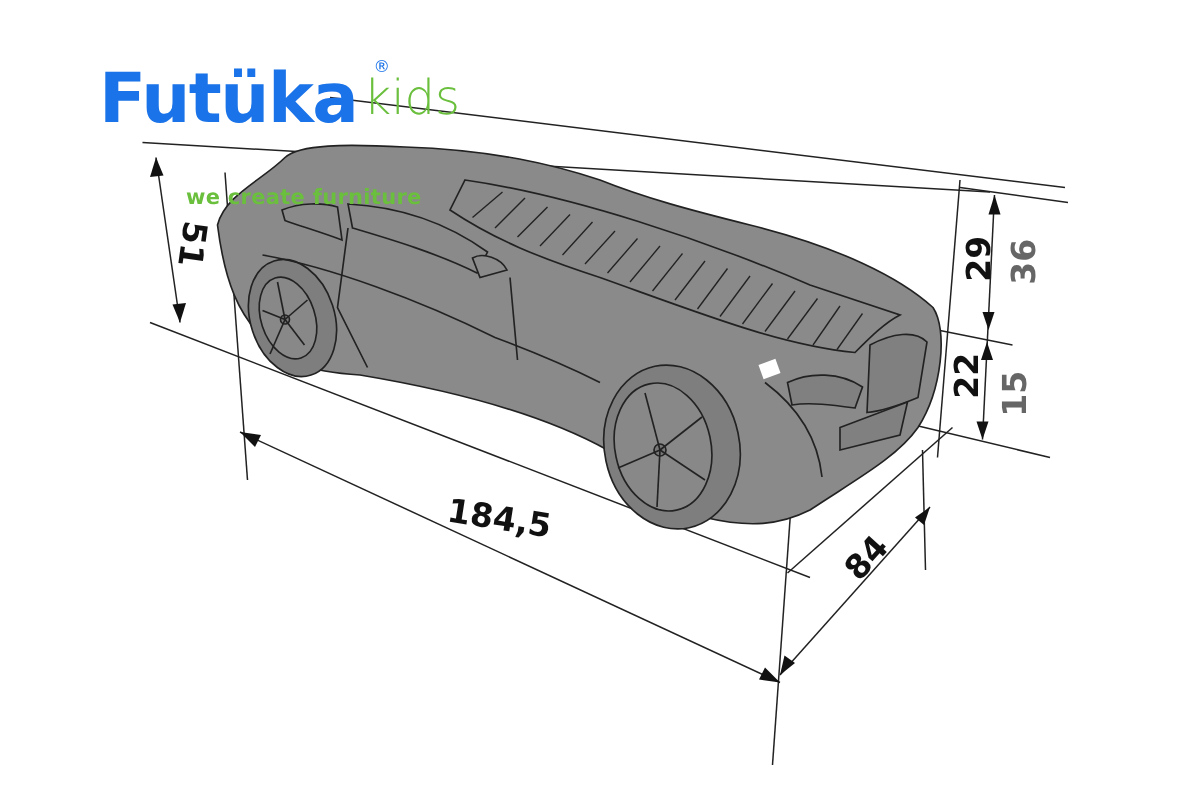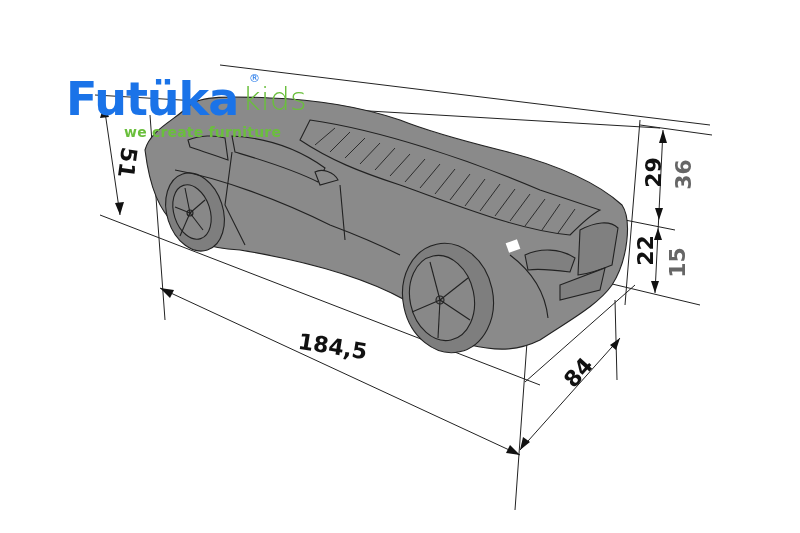--- a/index.html
+++ b/index.html
@@ -1,18 +1,18 @@
 <!DOCTYPE html>
 <html><head>
   <meta charset="utf-8">
   <style>
     html, body { margin: 0; padding: 0; background: #ffffff; }
     body { width: 800px; height: 533px; position: relative; overflow: hidden; font-family: "Liberation Sans", sans-serif; }
     #diagram { position: absolute; left: 0; top: 0; width: 800px; height: 533px; }
-    .logo { position: absolute; left: 66px; top: 74px; height: 50px; white-space: nowrap; z-index: 5; }
+    .logo { position: absolute; left: 66px; top: 40px; height: 50px; white-space: nowrap; z-index: 5; }
     .brand-main { font-family: "DejaVu Sans", sans-serif; font-weight: bold; font-size: 46px; color: #1a73e8; letter-spacing: -1px; line-height: 50px; vertical-align: top; }
     .brand-reg { position: absolute; left: 183px; top: -2px; font-size: 11px; color: #1a73e8; font-family: "DejaVu Sans", sans-serif; }
     .brand-sub { font-family: "DejaVu Sans", sans-serif; font-weight: 300; font-size: 32px; color: #6abf3c; line-height: 50px; vertical-align: top; margin-left: 4px; }
     .tagline { position: absolute; left: 124px; top: 124px; font-family: "DejaVu Sans", sans-serif; font-weight: bold; font-size: 14px; color: #6abf3c; z-index: 5; letter-spacing: 0.2px; }
     .dim { position: absolute; font-family: "DejaVu Sans", sans-serif; font-weight: bold; font-size: 22px; color: #111; white-space: nowrap; z-index: 4; }
     .dim.grey { color: #666; }
   </style>
 </head>
 <body>
 

